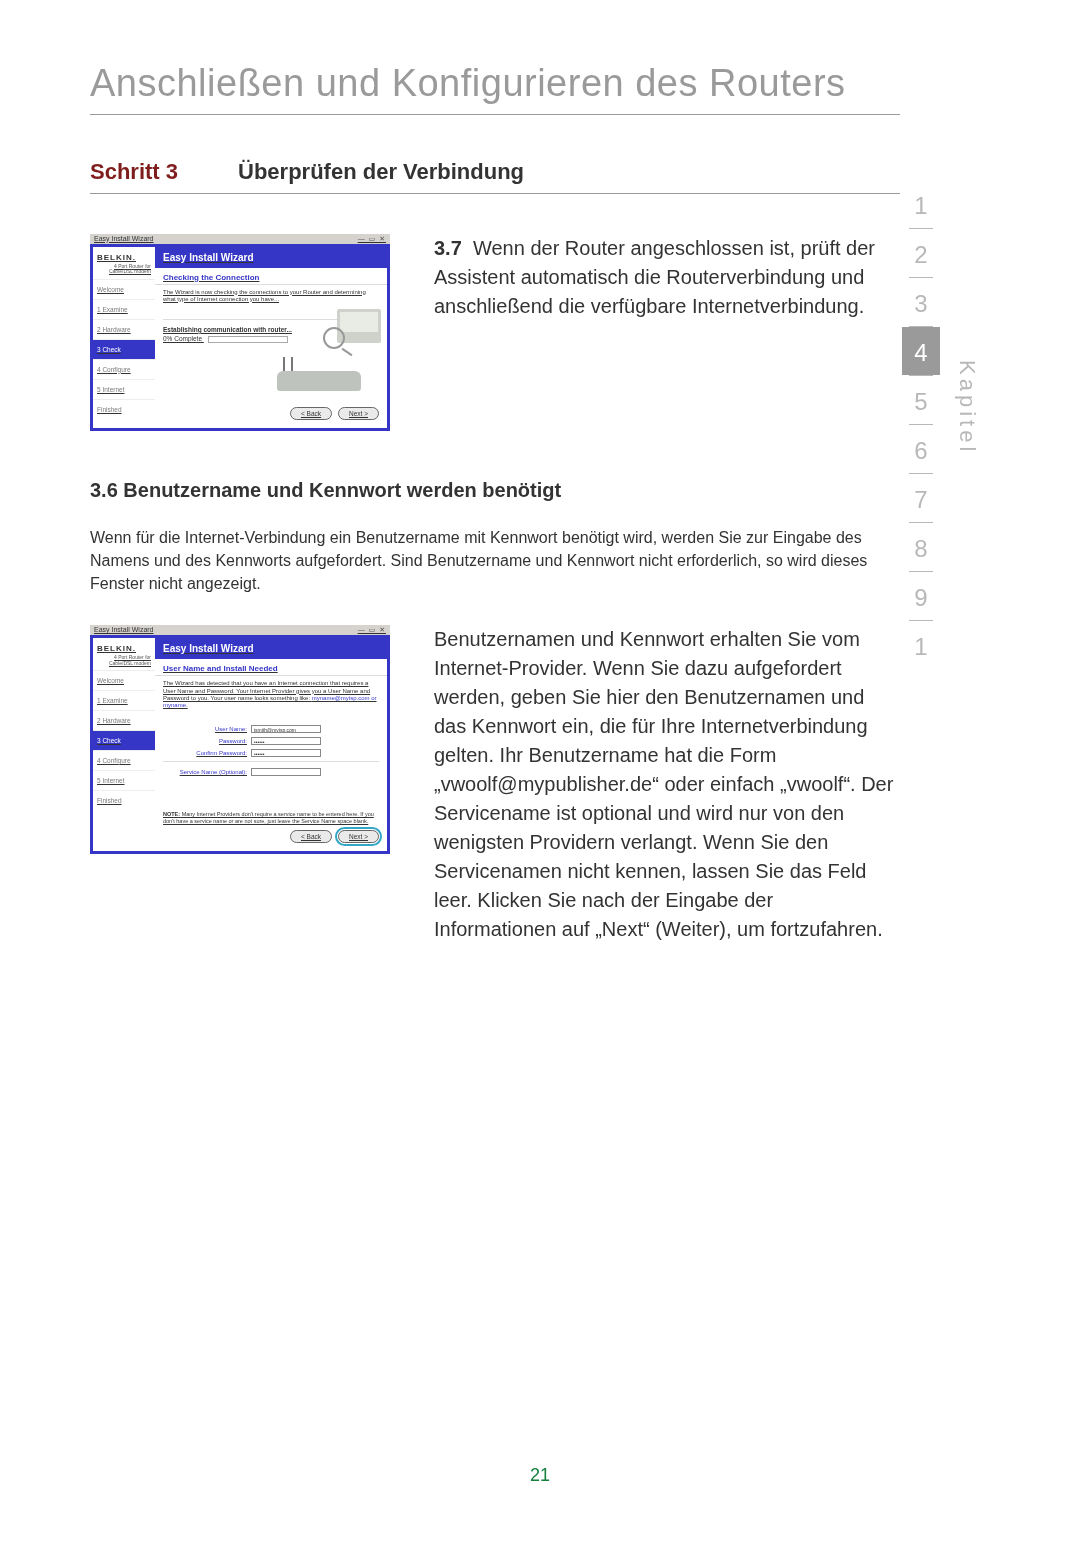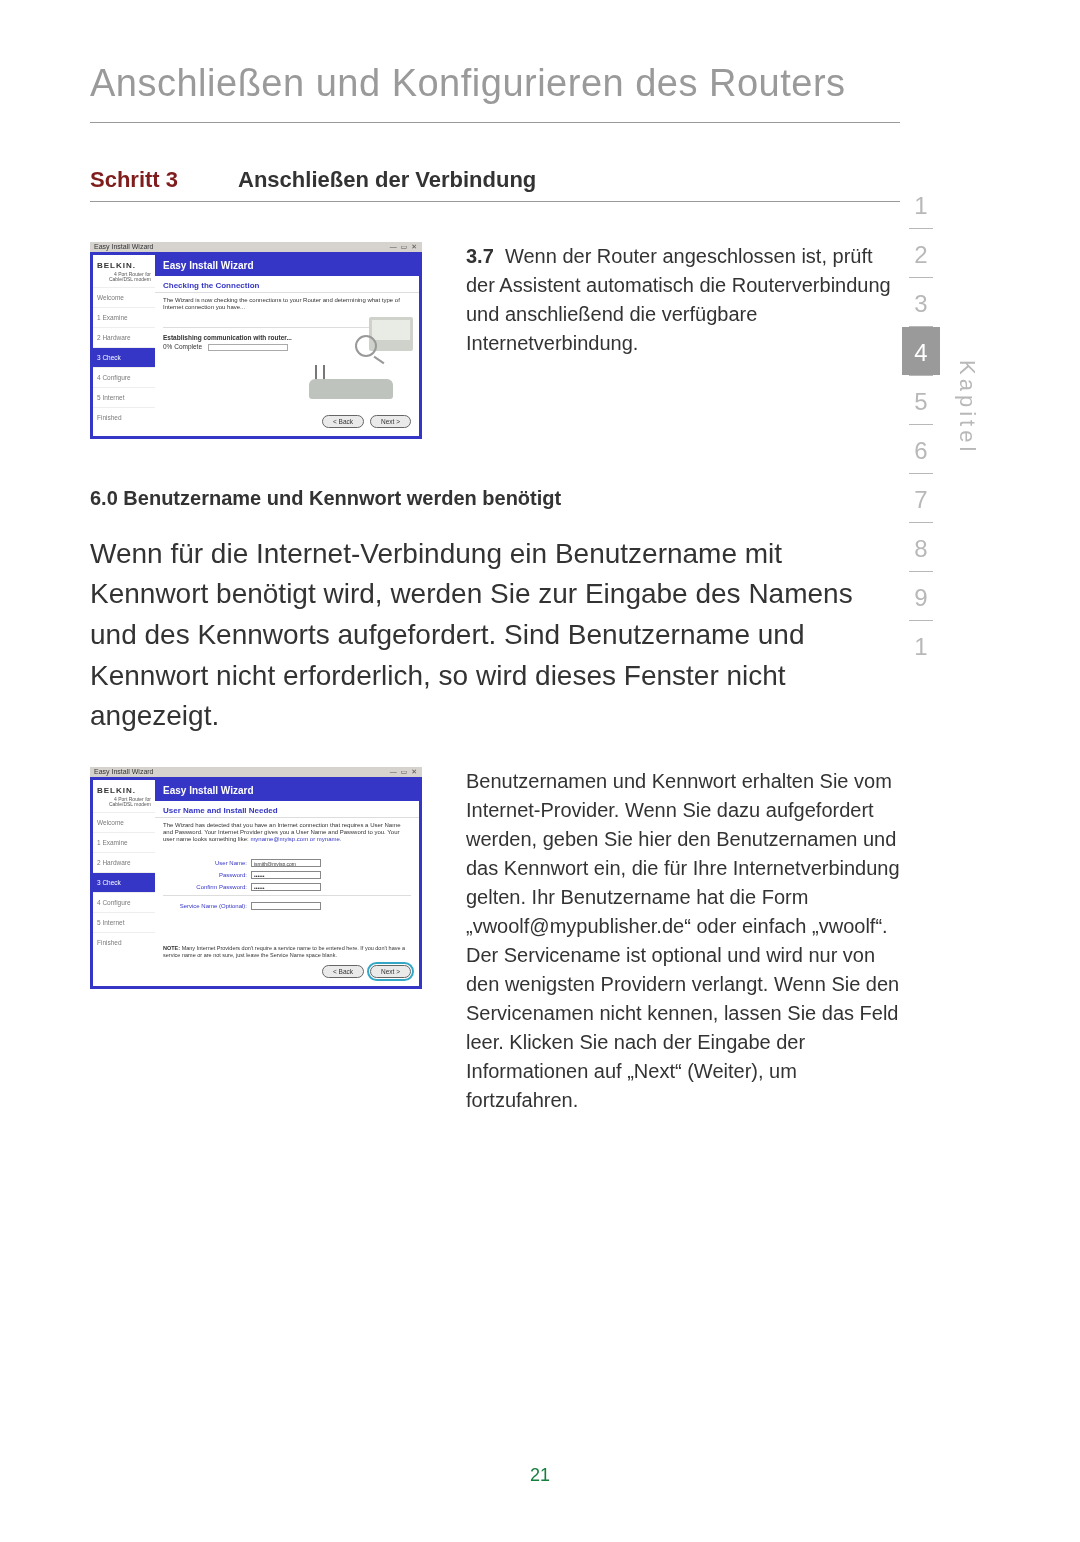--- a/index.html
+++ b/index.html
@@ -1,52 +1,52 @@
 <!DOCTYPE html>
 <html><head>
 <meta charset="utf-8">
 <style>
   * { box-sizing: border-box; margin: 0; padding: 0; }
   html, body { width: 1080px; height: 1542px; background: #fff; font-family: Arial, Helvetica, sans-serif; color: #333; }
   body { position: relative; }
 
   .page { position: relative; width: 1080px; height: 1542px; padding: 60px 180px 60px 90px; }
 
-  h1.title { font-size: 38px; font-weight: 400; color: #9a9a9a; letter-spacing: .5px; line-height: 1.25; margin-bottom: 14px; }
+  h1.title { font-size: 38px; font-weight: 400; color: #9a9a9a; letter-spacing: .5px; line-height: 1.25; margin-bottom: 6px; }
   .title-rule { border: none; border-top: 1px solid #9a9a9a; margin-bottom: 44px; }
 
   .step-row { display: flex; gap: 60px; align-items: baseline; }
   .step-label { font-size: 22px; font-weight: 700; color: #7f1d1d; }
   .step-name { font-size: 22px; font-weight: 700; color: #333; }
   .step-rule { border: none; border-top: 1px solid #9a9a9a; margin-top: 8px; margin-bottom: 40px; }
 
   .block31 { display: flex; gap: 44px; align-items: flex-start; margin-bottom: 48px; }
   .block31 .right { flex: 1; }
   .text31 { font-size: 20px; line-height: 1.45; }
   .text31 b { font-weight: 700; }
 
   .sub32 { margin-top: 10px; }
   .sub32 h3 { font-size: 20px; font-weight: 700; margin-bottom: 4px; }
-  .sub32 p { font-size: 28px; line-height: 1.45; margin-top: 24px; }
+  .sub32 p { font-size: 16px; line-height: 1.45; margin-top: 24px; }
 
   .block32-body { display: flex; gap: 44px; align-items: flex-start; margin-top: 30px; }
   .block32-body .right { flex: 1; }
   .text32b { font-size: 20px; line-height: 1.45; }
 
   .page-num { position: absolute; bottom: 56px; left: 0; width: 100%; text-align: center; font-size: 18px; color: #15803d; }
 
   
   .chapters { position: absolute; right: 140px; top: 180px; width: 38px; display: flex; flex-direction: column; align-items: center; }
   .chap-num { font-size: 24px; color: #b8b8b8; padding: 12px 0 8px; text-align: center; width: 38px; }
   .chap-num.active { color: #fff; background: #9a9a9a; }
   .chap-sep { width: 24px; border-top: 1px solid #b8b8b8; }
   .chap-label { position: absolute; right: 100px; top: 360px; writing-mode: vertical-rl; font-size: 22px; letter-spacing: 4px; color: #b8b8b8; }
 
   
-  .wiz-wrap { width: 332px; }
+  .wiz-wrap { width: 300px; text-decoration: underline; }
   .wiz-titlebar { background: #d6d3cf; font-size: 7px; padding: 1px 4px; display: flex; justify-content: space-between; color: #333; }
   .wiz-titlebar .winbtns { font-size: 7px; letter-spacing: 1px; color: #555; }
   .wiz { display: flex; border: 3px solid #3536c6; background: #fff; }
   .wiz-left { width: 62px; background: #fff; font-size: 6px; }
   .wiz-logo { font-weight: 700; letter-spacing: 1px; padding: 6px 4px 2px; font-size: 8px; }
   .wiz-tagline { font-size: 5px; color: #555; padding: 0 4px 4px; line-height: 1.1; text-align: right; }
   .wiz-steps { display: flex; flex-direction: column; }
   .wiz-step { padding: 6px 4px; color: #7a7a7a; border-top: 1px solid #eee; font-size: 6.5px; }
   .wiz-step.on { background: #3536c6; color: #fff; }
   .wiz-main { flex: 1; display: flex; flex-direction: column; }
@@ -80,21 +80,21 @@
 </head>
 <body>
 
 <div class="page">
 
   <h1 class="title">Anschließen und Konfigurieren des Routers</h1>
   <hr class="title-rule">
 
   <div class="step-row">
     <div class="step-label">Schritt 3</div>
-    <div class="step-name">Anschließen der Verbindung</div>
+    <div class="step-name">Überprüfen der Verbindung</div>
   </div>
   <hr class="step-rule">
 
   <div class="block31">
 
     <div class="wiz-wrap">
       <div class="wiz-titlebar">
         <span>Easy Install Wizard</span>
         <span class="winbtns">— ▭ ✕</span>
       </div>
@@ -139,21 +139,21 @@
 
     <div class="right">
       <p class="text31">
         <b>3.7</b>&nbsp;
         <span>Wenn der Router angeschlossen ist, prüft der Assistent automatisch die Routerverbindung und anschließend die verfügbare Internetverbindung.</span>
       </p>
     </div>
   </div>
 
   <div class="sub32">
-    <h3>6.0  Benutzername und Kennwort werden benötigt</h3>
+    <h3>3.6  Benutzername und Kennwort werden benötigt</h3>
     <p>Wenn für die Internet-Verbindung ein Benutzername mit Kennwort benötigt wird, werden Sie zur Eingabe des Namens und des Kennworts aufgefordert. Sind Benutzername und Kennwort nicht erforderlich, so wird dieses Fenster nicht angezeigt.</p>
   </div>
 
   <div class="block32-body">
     <div class="wiz-wrap">
       <div class="wiz-titlebar">
         <span>Easy Install Wizard</span>
         <span class="winbtns">— ▭ ✕</span>
       </div>
       <div class="wiz">

